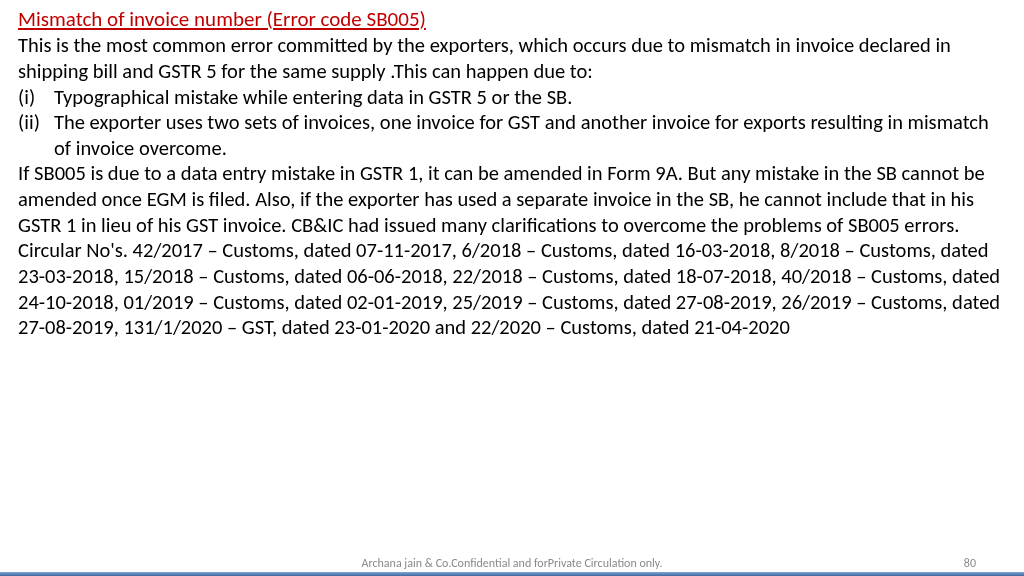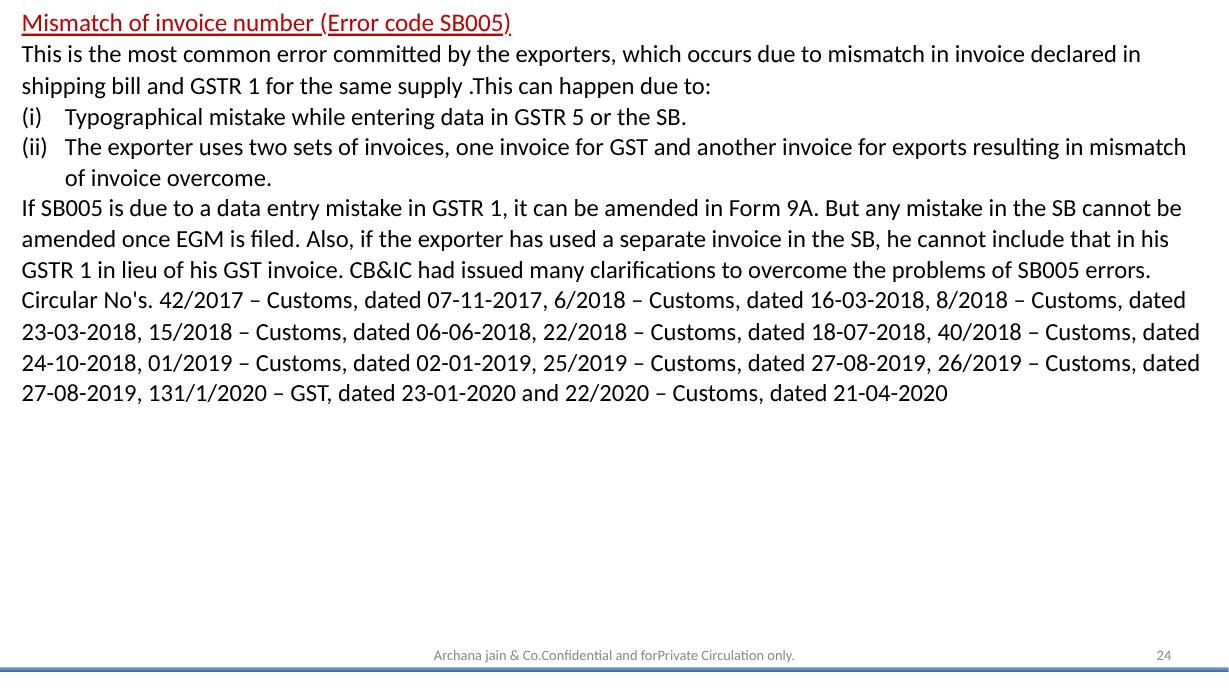--- a/index.html
+++ b/index.html
@@ -38,21 +38,21 @@
     width: 36px;
     flex: 0 0 36px;
   }
   .list-content {
     flex: 1;
   }
   .para { }
   .footer {
     position: absolute;
     left: 0;
-    bottom: 16px;
+    bottom: 0;
     width: 1024px;
     height: 22px;
   }
   .footer-bar {
     position: absolute;
     left: 0;
     bottom: 0;
     width: 1024px;
     height: 4px;
     background: linear-gradient(to bottom, #7fa7d9 0%, #3b66a0 100%);
@@ -73,34 +73,34 @@
     font-size: 12px;
   }
 </style>
 </head>
 <body>
 
 <div class="slide">
 
   <div class="title">Mismatch of invoice number (Error code SB005)</div>
 
-  <div class="body-text intro">This is the most common error committed by the exporters, which occurs due to mismatch in invoice declared in shipping bill and GSTR 1 for the same supply .This can happen due to:</div>
+  <div class="body-text intro">This is the most common error committed by the exporters, which occurs due to mismatch in invoice declared in shipping bill and GSTR 5 for the same supply .This can happen due to:</div>
 
   <div class="list body-text">
     <div class="list-item">
       <div class="list-marker">(i)</div>
       <div class="list-content">Typographical mistake while entering data in GSTR 5 or the SB.</div>
     </div>
     <div class="list-item">
       <div class="list-marker">(ii)</div>
       <div class="list-content">The exporter uses two sets of invoices, one invoice for GST and another invoice for exports resulting in mismatch of invoice overcome.</div>
     </div>
   </div>
 
   <div class="body-text para">If SB005 is due to a data entry mistake in GSTR 1, it can be amended in Form 9A. But any mistake in the SB cannot be amended once EGM is filed. Also, if the exporter has used a separate invoice in the SB, he cannot include that in his GSTR 1 in lieu of his GST invoice. CB&amp;IC had issued many clarifications to overcome the problems of SB005 errors. Circular No's. 42/2017 – Customs, dated 07-11-2017, 6/2018 – Customs, dated 16-03-2018, 8/2018 – Customs, dated 23-03-2018, 15/2018 – Customs, dated 06-06-2018, 22/2018 – Customs, dated 18-07-2018, 40/2018 – Customs, dated 24-10-2018, 01/2019 – Customs, dated 02-01-2019, 25/2019 – Customs, dated 27-08-2019, 26/2019 – Customs, dated 27-08-2019, 131/1/2020 – GST, dated 23-01-2020 and 22/2020 – Customs, dated 21-04-2020</div>
 
   <div class="footer">
     <div class="footer-text">Archana jain &amp; Co.Confidential and forPrivate Circulation only.</div>
-    <div class="page-num">24</div>
+    <div class="page-num">80</div>
     <div class="footer-bar"></div>
   </div>
 
 </div>
 
 </body></html>

